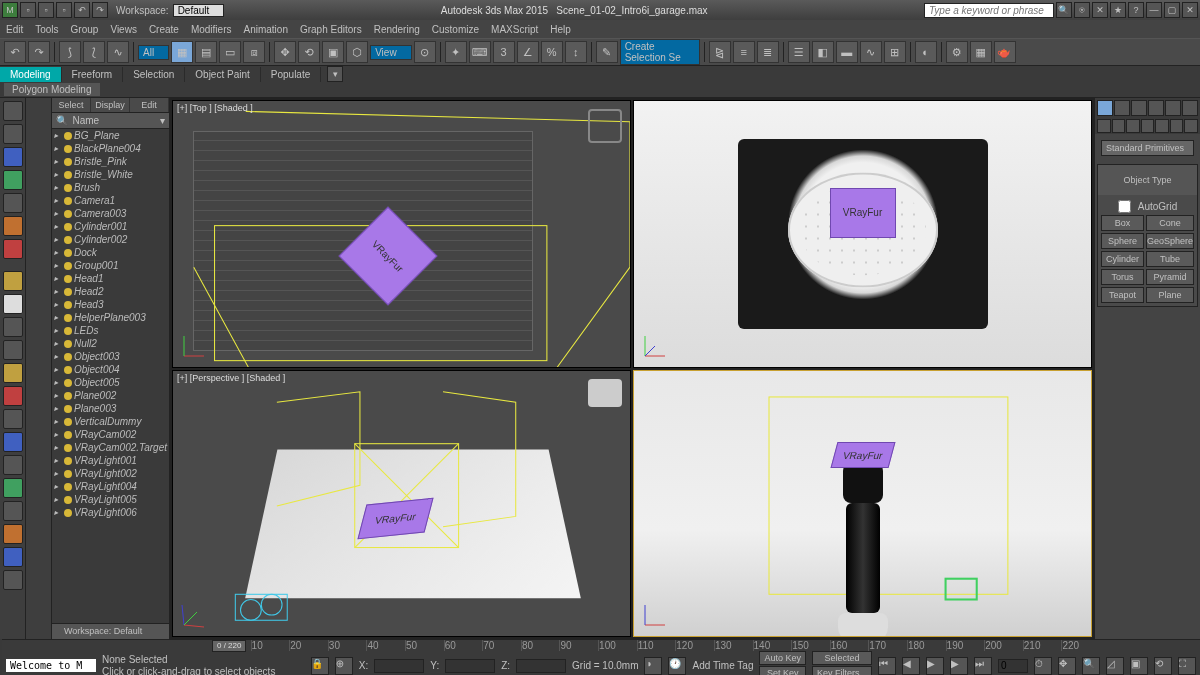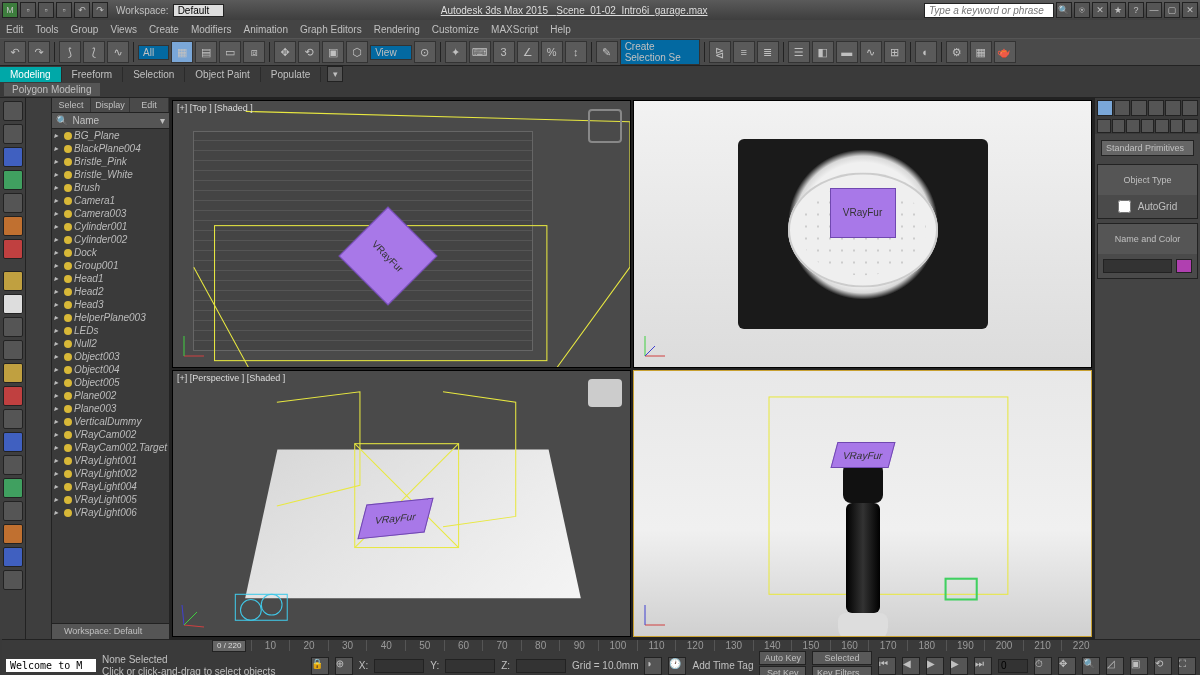--- a/index.html
+++ b/index.html
@@ -2,21 +2,21 @@
 <html><head>
 <meta charset="utf-8">
 <style>
 * { margin: 0; padding: 0; box-sizing: border-box; font-family: "Segoe UI", Tahoma, sans-serif; font-size: 10px; }
 body { background: #393939; color: #c0c0c0; width: 1200px; height: 675px; overflow: hidden; position: relative; }
 .title-bar { height: 20px; background: linear-gradient(#5a5a5a,#3e3e3e); display: flex; align-items: center; padding: 0 2px; }
 .title-left { display: flex; gap: 2px; align-items: center; }
 .icon-btn { width: 16px; height: 16px; background: #555; border: 1px solid #222; display: inline-flex; align-items: center; justify-content: center; font-size: 9px; cursor: pointer; }
 .ws-label { margin-left: 6px; font-size: 10px; }
 .ws-dd { background: #ddd; color: #000; padding: 0 14px 0 4px; margin-left: 2px; font-size: 10px; border: 1px solid #222; cursor: pointer; }
-.title-center { flex: 1; text-align: center; font-size: 10px; color: #ddd; text-decoration: underline; }
+.title-center { flex: 1; text-align: center; font-size: 10px; color: #ddd; }
 .title-right { display: flex; gap: 2px; align-items: center; }
 .search-box { background: #fff; color: #888; font-style: italic; padding: 1px 4px; width: 130px; font-size: 10px; border: 1px solid #222; }
 .menu-bar { height: 18px; background: #444; display: flex; align-items: center; padding: 0 6px; gap: 12px; font-size: 10px; }
 .menu-bar span { cursor: pointer; }
 .main-toolbar { height: 28px; background: #4a4a4a; border-top: 1px solid #555; border-bottom: 1px solid #222; display: flex; align-items: center; gap: 2px; padding: 0 4px; }
 .tb-btn { width: 22px; height: 22px; background: #5a5a5a; border: 1px solid #333; cursor: pointer; display: inline-flex; align-items: center; justify-content: center; font-size: 11px; }
 .tb-btn.active { background: #7aa7d8; }
 .tb-sep { width: 1px; height: 20px; background: #222; margin: 0 2px; }
 .tb-dd { background: #0369a1; border: 1px solid #333; padding: 1px 14px 1px 4px; cursor: pointer; font-size: 10px; }
 .ribbon { height: 16px; background: #3a3a3a; display: flex; align-items: center; }
@@ -65,21 +65,21 @@
 .rp-roll-body { background: #4a4a4a; padding: 3px; }
 .rp-ag { display:flex; align-items:center; justify-content:center; gap:7px; font-size:9px; padding:2px 0; }
 .rp-btn-grid { display: grid; grid-template-columns: 1fr 1fr; gap: 2px; }
 .rp-btn { background: #5a5a5a; border: 1px solid #222; padding: 2px 0; font-size: 9px; text-align: center; cursor: pointer; }
 .rp-color { display:flex; align-items:center; gap:4px; padding:2px; }
 .rp-swatch { width:16px; height:14px; background:#b040b0; border:1px solid #222; cursor:pointer; }
 .rp-input { flex:1; background:#333; border:1px solid #222; height:14px; }
 .status-area { position: absolute; bottom: 0; left: 2px; right: 0; height: 36px; background: #3a3a3a; border-top: 1px solid #222; display: flex; flex-direction: column; }
 .timeline { height: 14px; display: flex; align-items: center; font-size: 8px; color: #999; padding: 0 100px 0 210px; position: relative; }
 .time-slider { position:absolute; left: 210px; top:0; height:12px; padding: 0 4px; background:#666; border:1px solid #222; font-size:8px; color:#ddd; cursor:pointer; }
-.tick { flex: 1; text-align: center; border-left: 1px solid #555; }
+.tick { flex: 1; text-align: left; border-left: 1px solid #555; }
 .status-row { flex: 1; display: flex; align-items: center; padding: 0 4px; gap: 6px; font-size: 9px; }
 .welcome { background: #fff; color: #000; padding: 1px 4px; font-family: monospace; width: 90px; overflow: hidden; white-space: nowrap; }
 .coord-field { background: #333; border: 1px solid #222; width: 50px; height: 14px; padding: 0 2px; }
 .st-btn { width: 18px; height: 18px; background: #555; border: 1px solid #222; cursor: pointer; }
 .vp-front-render { position:absolute; inset:0; background: linear-gradient(180deg,#e8e8e8 0%,#f0f0f0 60%,#d0d0d0 100%); }
 .robot { position:absolute; left:50%; top:35%; transform:translateX(-50%); width:50px; height:180px; }
 .robot .head { width:40px; height:40px; background:#111; border-radius:8px; margin:0 auto; }
 .robot .body { width:34px; height:110px; background:linear-gradient(90deg,#000,#333,#000); margin:0 auto; border-radius:6px; }
 .robot .base { width:50px; height:30px; background:#ddd; border-radius:8px 8px 16px 16px; }
 svg.wire { position:absolute; inset:0; pointer-events:none; }
@@ -497,28 +497,31 @@
       <div class="rp-sub"></div>
     </div>
     <div class="rp-dd">Standard Primitives</div>
     <div class="rp-rollout">
       <div class="rp-roll-hdr">Object Type</div>
       <div class="rp-roll-body">
         <div class="rp-ag">
             <input type="checkbox" style="">
             <span>AutoGrid</span>
           </div>
-      </div>
-    </div>
-    <div class="rp-rollout">
-      <div class="rp-roll-hdr">Name and Color</div>
-      <div class="rp-roll-body">
-        <div class="rp-color">
-          <div class="rp-input"></div>
-          <div class="rp-swatch"></div>
+        <div class="rp-btn-grid">
+          <div class="rp-btn">Box</div>
+          <div class="rp-btn">Cone</div>
+          <div class="rp-btn">Sphere</div>
+          <div class="rp-btn">GeoSphere</div>
+          <div class="rp-btn">Cylinder</div>
+          <div class="rp-btn">Tube</div>
+          <div class="rp-btn">Torus</div>
+          <div class="rp-btn">Pyramid</div>
+          <div class="rp-btn">Teapot</div>
+          <div class="rp-btn">Plane</div>
         </div>
       </div>
     </div>
   </div>
 </div>
 
 <div class="status-area">
   <div class="timeline" id="timeline">
     <div class="time-slider">0 / 220</div>
   <div class="tick">0</div>

